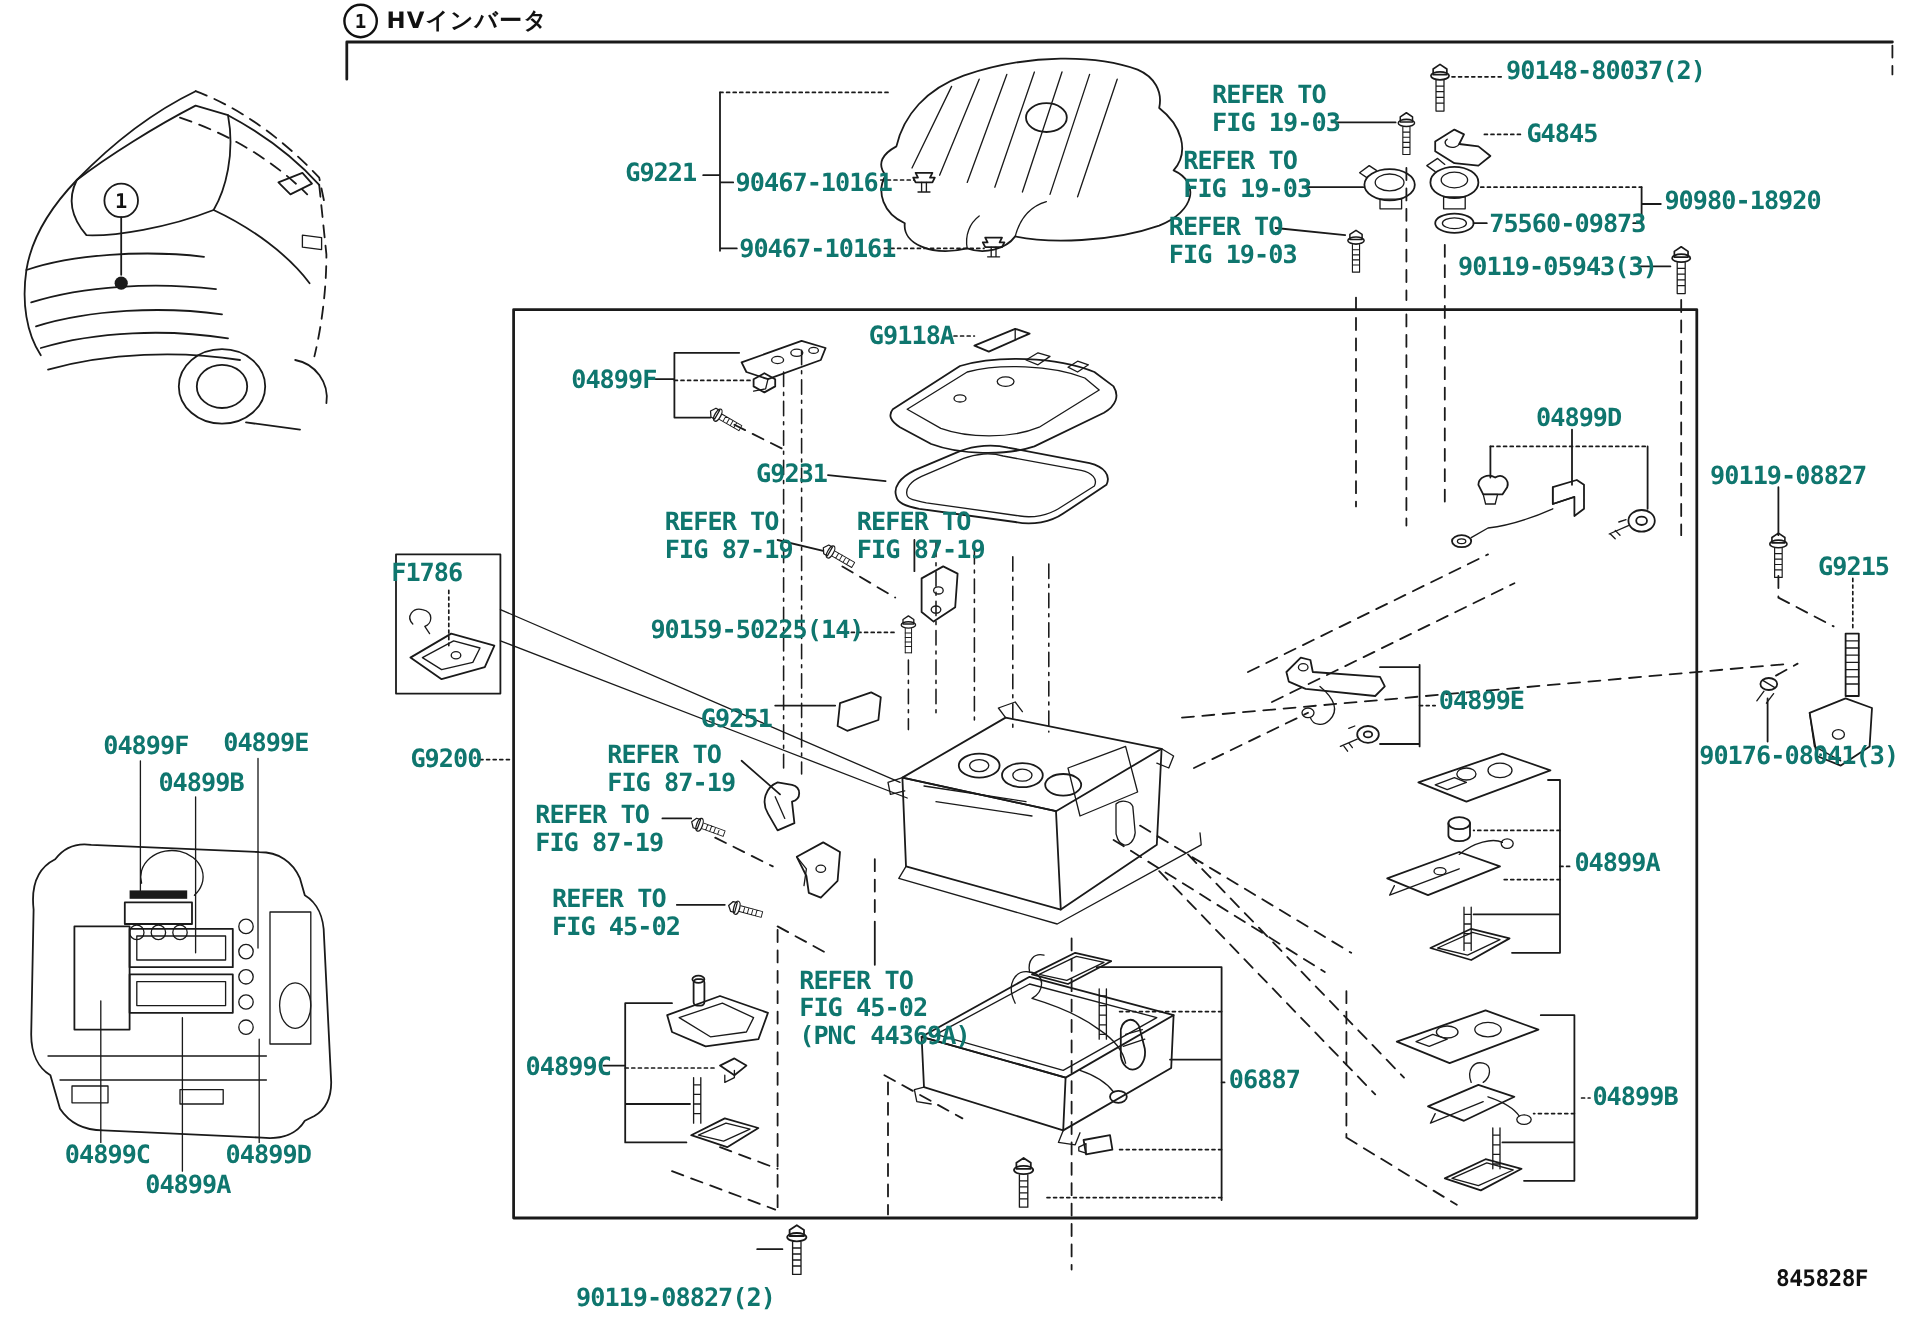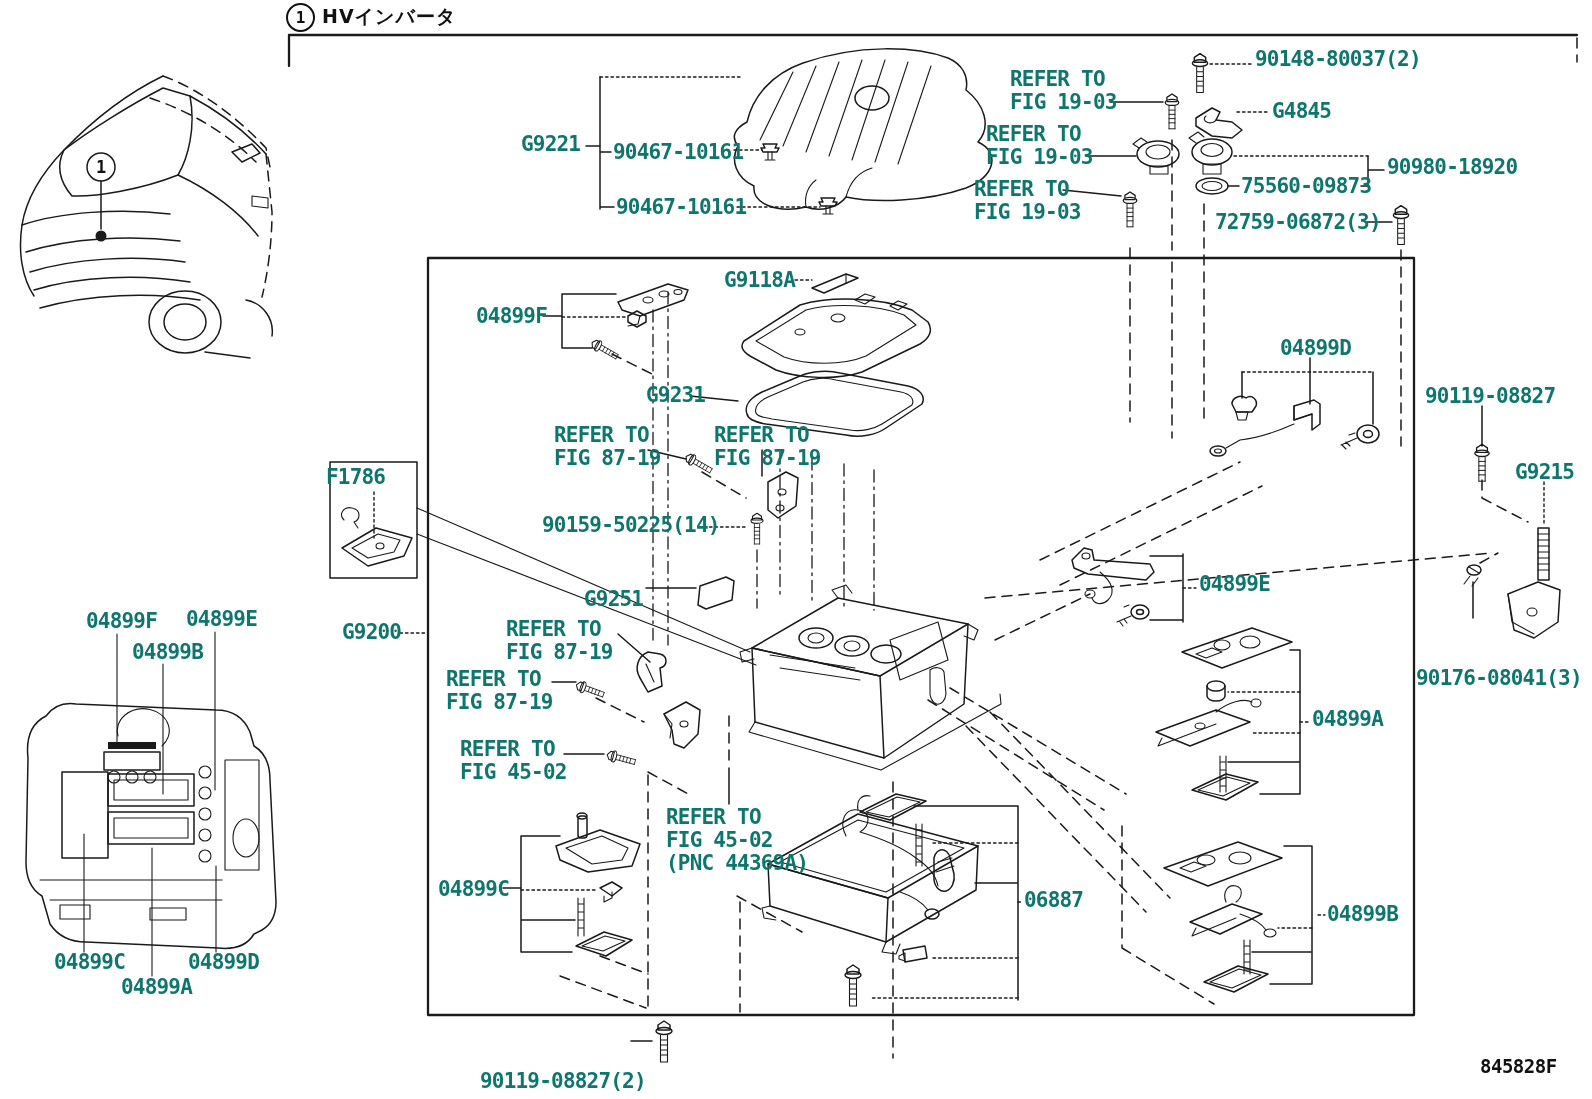--- a/index.html
+++ b/index.html
@@ -369,27 +369,27 @@
       <div class="lbl" style="left: 1255px; top: 48px;">90148-80037(2)</div>
       <div class="lbl" style="left: 1010px; top: 68px;">REFER TO
 FIG 19-03</div>
       <div class="lbl" style="left: 1272px; top: 100px;">G4845</div>
       <div class="lbl" style="left: 986px; top: 123px;">REFER TO
 FIG 19-03</div>
       <div class="lbl" style="left: 1387px; top: 156px;">90980-18920</div>
       <div class="lbl" style="left: 1241px; top: 175px;">75560-09873</div>
       <div class="lbl" style="left: 974px; top: 178px;">REFER TO
 FIG 19-03</div>
-      <div class="lbl" style="left: 1215px; top: 211px;">72759-06872(3)</div>
+      <div class="lbl" style="left: 1215px; top: 211px;">90119-05943(3)</div>
       <div class="lbl" style="left: 521px; top: 133px;">G9221</div>
       <div class="lbl" style="left: 613px; top: 141px;">90467-10161</div>
       <div class="lbl" style="left: 616px; top: 196px;">90467-10161</div>
       <div class="lbl" style="left: 724px; top: 269px;">G9118A</div>
       <div class="lbl" style="left: 476px; top: 305px;">04899F</div>
-      <div class="lbl" style="left: 646px; top: 384px;">G9231</div>
+      <div class="lbl" style="left: 630px; top: 384px;">G9231</div>
       <div class="lbl" style="left: 554px; top: 424px;">REFER TO
 FIG 87-19</div>
       <div class="lbl" style="left: 714px; top: 424px;">REFER TO
 FIG 87-19</div>
       <div class="lbl" style="left: 326px; top: 466px;">F1786</div>
       <div class="lbl" style="left: 542px; top: 514px;">90159-50225(14)</div>
       <div class="lbl" style="left: 584px; top: 588px;">G9251</div>
       <div class="lbl" style="left: 342px; top: 621px;">G9200</div>
       <div class="lbl" style="left: 506px; top: 618px;">REFER TO
 FIG 87-19</div>
@@ -402,21 +402,21 @@
 FIG 45-02
 (PNC 44369A)</div>
       <div class="lbl" style="left: 480px; top: 1030px; margin-top: 40px;">90119-08827(2)</div>
       <div class="lbl" style="left: 1024px; top: 889px;">06887</div>
       <div class="lbl" style="left: 1327px; top: 903px;">04899B</div>
       <div class="lbl" style="left: 1312px; top: 708px;">04899A</div>
       <div class="lbl" style="left: 1199px; top: 573px;">04899E</div>
       <div class="lbl" style="left: 1280px; top: 337px;">04899D</div>
       <div class="lbl" style="left: 1425px; top: 385px;">90119-08827</div>
       <div class="lbl" style="left: 1515px; top: 461px;">G9215</div>
-      <div class="lbl" style="left: 1416px; top: 619px; margin-top: 48px;">90176-08041(3)</div>
+      <div class="lbl" style="left: 1416px; top: 619px;">90176-08041(3)</div>
       <div class="lbl" style="left: 86px; top: 610px;">04899F</div>
       <div class="lbl" style="left: 186px; top: 608px;">04899E</div>
       <div class="lbl" style="left: 132px; top: 641px;">04899B</div>
       <div class="lbl" style="left: 54px; top: 951px;">04899C</div>
       <div class="lbl" style="left: 188px; top: 951px;">04899D</div>
       <div class="lbl" style="left: 121px; top: 976px;">04899A</div>
     </div>
 
   <div class="dwg-no">845828F</div>
 </div>

